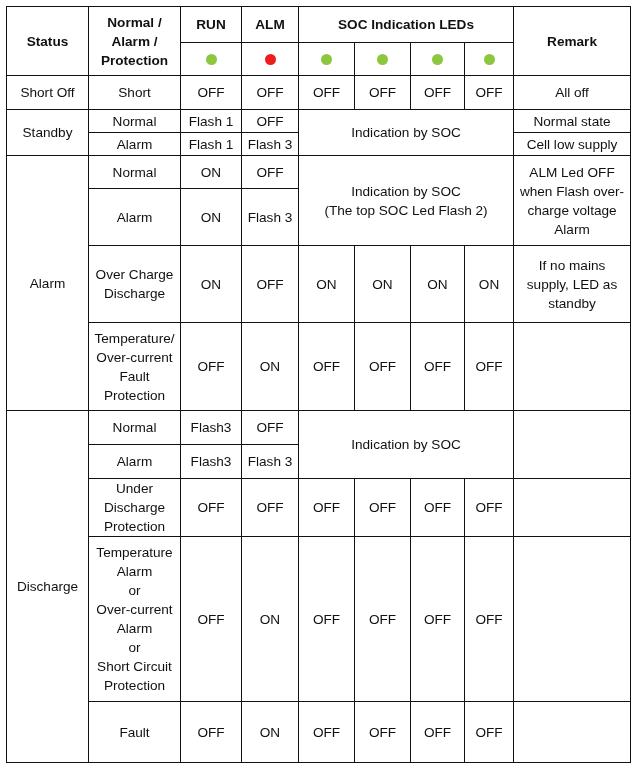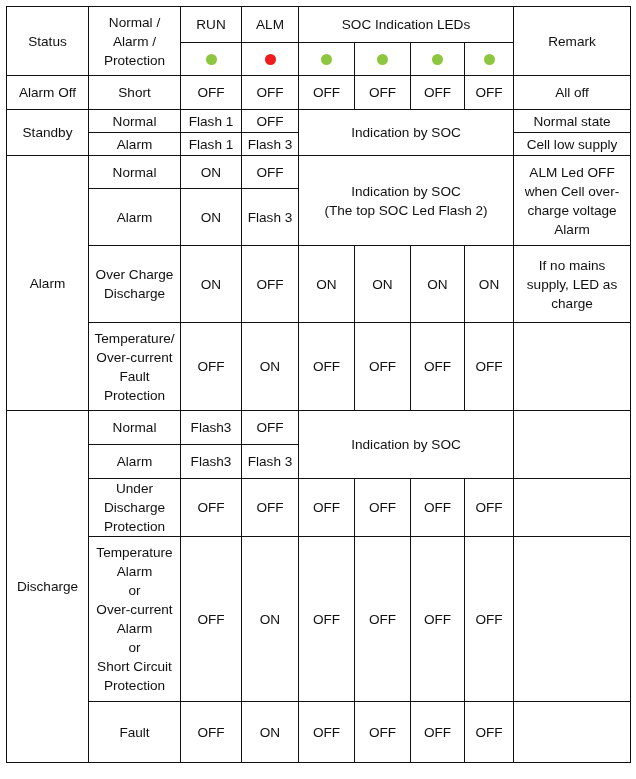--- a/index.html
+++ b/index.html
@@ -7,21 +7,21 @@
          font-family: "Liberation Sans", "DejaVu Sans", sans-serif; color: #111; }
   table.led {
     position: absolute; left: 6px; top: 6px;
     border-collapse: collapse; table-layout: fixed;
     width: 624px; font-size: 13.6px; line-height: 19px;
   }
   table.led td, table.led th {
     border: 1.6px solid #111; text-align: center; vertical-align: middle;
     padding: 0 2px; font-weight: normal; overflow: hidden;
   }
-  table.led th { font-weight: normal; margin-left: 28px; }
+  table.led th { font-weight: bold; margin-left: 28px; }
   .dot { display: inline-block; width: 11px; height: 11px; border-radius: 50%; vertical-align: middle; }
   .ml { white-space: pre-line; }
 </style>
 </head>
 <body>
 
 <table class="led">
   <colgroup>
     <col style="width:82px">
       <col style="width:92px">
@@ -48,21 +48,21 @@
   <tr style="height:33px">
     <td><span class="dot" style="background: rgb(141, 198, 63);"></span></td>
     <td><span class="dot" style="background: rgb(238, 28, 28);"></span></td>
     <td><span class="dot" style="background: rgb(141, 198, 63);"></span></td>
     <td><span class="dot" style="background: rgb(141, 198, 63);"></span></td>
     <td><span class="dot" style="background: rgb(141, 198, 63);"></span></td>
     <td><span class="dot" style="background: rgb(141, 198, 63);"></span></td>
   </tr>
 
   <tr style="height:34px">
-    <td>Alarm Off</td>
+    <td>Short Off</td>
     <td>Short</td>
     <td>OFF</td>
     <td>OFF</td>
     <td>OFF</td>
     <td>OFF</td>
     <td>OFF</td>
     <td>OFF</td>
     <td>All off</td>
   </tr>
 
@@ -82,41 +82,41 @@
   </tr>
 
   <tr style="height:33px">
     <td rowspan="4">Alarm</td>
     <td>Normal</td>
     <td>ON</td>
     <td>OFF</td>
     <td colspan="4" rowspan="2" class="ml">Indication by SOC
 (The top SOC Led Flash 2)</td>
     <td rowspan="2" class="ml">ALM Led OFF
-when Cell over-
+when Flash over-
 charge voltage
 Alarm</td>
   </tr>
   <tr style="height:57px">
     <td>Alarm</td>
     <td>ON</td>
     <td>Flash 3</td>
   </tr>
   <tr style="height:77px">
     <td class="ml">Over Charge
 Discharge</td>
     <td>ON</td>
     <td>OFF</td>
     <td>ON</td>
     <td>ON</td>
     <td>ON</td>
     <td>ON</td>
     <td class="ml">If no mains
 supply, LED as
-charge</td>
+standby</td>
   </tr>
   <tr style="height:88px">
     <td class="ml">Temperature/
 Over-current
 Fault
 Protection</td>
     <td>OFF</td>
     <td>ON</td>
     <td>OFF</td>
     <td>OFF</td>

